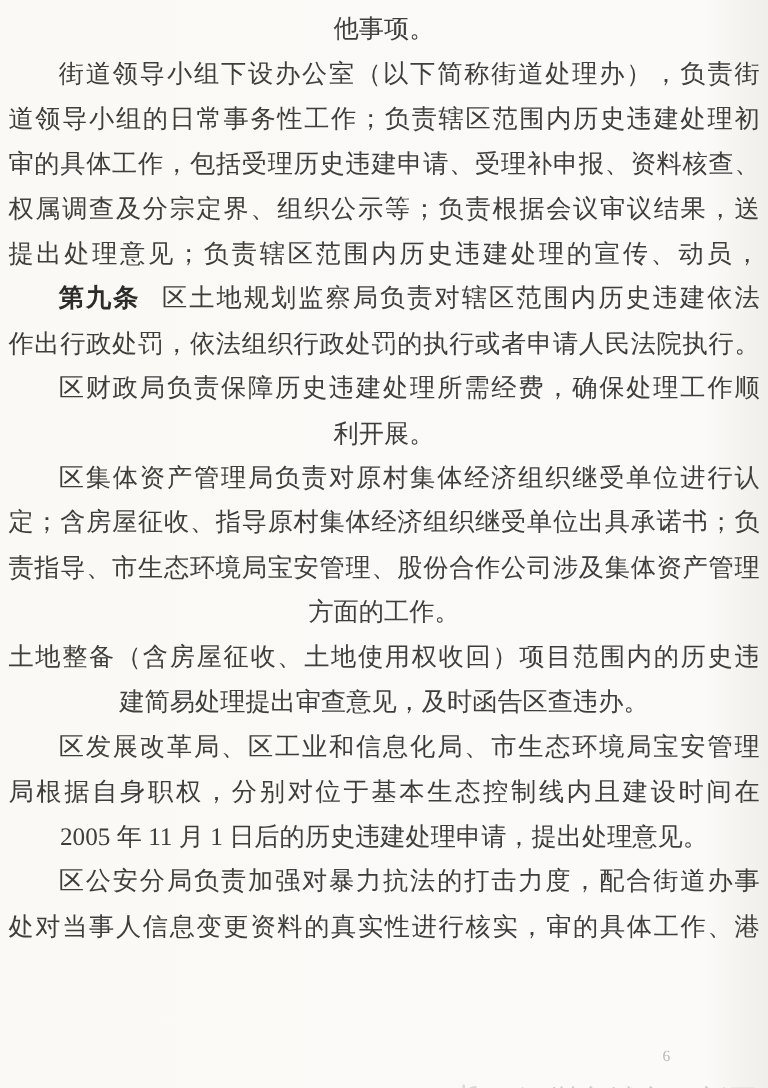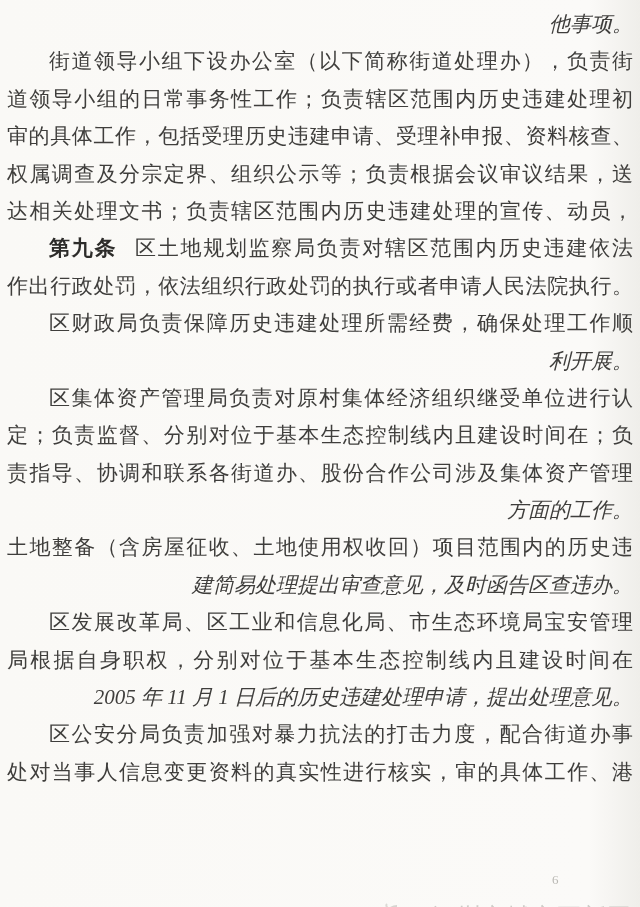--- a/index.html
+++ b/index.html
@@ -26,22 +26,21 @@
     height: 37.4px;
     color: #3f3e3c;
     white-space: normal;
   }
   .fill {
     text-align: justify;
     text-align-last: justify;
     text-justify: inter-character;
   }
   .end {
-    text-align: right;
-    font-style: italic;
+    text-align: center;
   }
   .indent {
     padding-left: 42px;
   }
   .bold-term {
     font-weight: bold;
     color: #2d2c2a;
     margin-right: 0.85em;
   }
   .page-number {
@@ -77,28 +76,28 @@
 </style>
 </head>
 <body>
 
 <div class="page">
   <div class="line end">他事项。</div>
   <div class="line fill indent">街道领导小组下设办公室（以下简称街道处理办），负责街</div>
   <div class="line fill">道领导小组的日常事务性工作；负责辖区范围内历史违建处理初</div>
   <div class="line fill">审的具体工作，包括受理历史违建申请、受理补申报、资料核查、</div>
   <div class="line fill">权属调查及分宗定界、组织公示等；负责根据会议审议结果，送</div>
-  <div class="line fill">达相关处理文书；负责辖区范围内历史违建处理的宣传、动员，</div>
+  <div class="line fill">提出处理意见；负责辖区范围内历史违建处理的宣传、动员，</div>
   <div class="line fill indent"><span class="bold-term">第九条</span><span>区土地规划监察局负责对辖区范围内历史违建依法</span></div>
   <div class="line fill">作出行政处罚，依法组织行政处罚的执行或者申请人民法院执行。</div>
   <div class="line fill indent">区财政局负责保障历史违建处理所需经费，确保处理工作顺</div>
   <div class="line end">利开展。</div>
   <div class="line fill indent">区集体资产管理局负责对原村集体经济组织继受单位进行认</div>
-  <div class="line fill">定；负责监督、分别对位于基本生态控制线内且建设时间在；负</div>
-  <div class="line fill">责指导、协调和联系各街道办、股份合作公司涉及集体资产管理</div>
+  <div class="line fill">定；含房屋征收、指导原村集体经济组织继受单位出具承诺书；负</div>
+  <div class="line fill">责指导、市生态环境局宝安管理、股份合作公司涉及集体资产管理</div>
   <div class="line end">方面的工作。</div>
   <div class="line fill">土地整备（含房屋征收、土地使用权收回）项目范围内的历史违</div>
   <div class="line end">建简易处理提出审查意见，及时函告区查违办。</div>
   <div class="line fill indent">区发展改革局、区工业和信息化局、市生态环境局宝安管理</div>
   <div class="line fill">局根据自身职权，分别对位于基本生态控制线内且建设时间在</div>
   <div class="line end">2005 年 11 月 1 日后的历史违建处理申请，提出处理意见。</div>
   <div class="line fill indent">区公安分局负责加强对暴力抗法的打击力度，配合街道办事</div>
   <div class="line fill">处对当事人信息变更资料的真实性进行核实，审的具体工作、港</div>
 </div>
 

